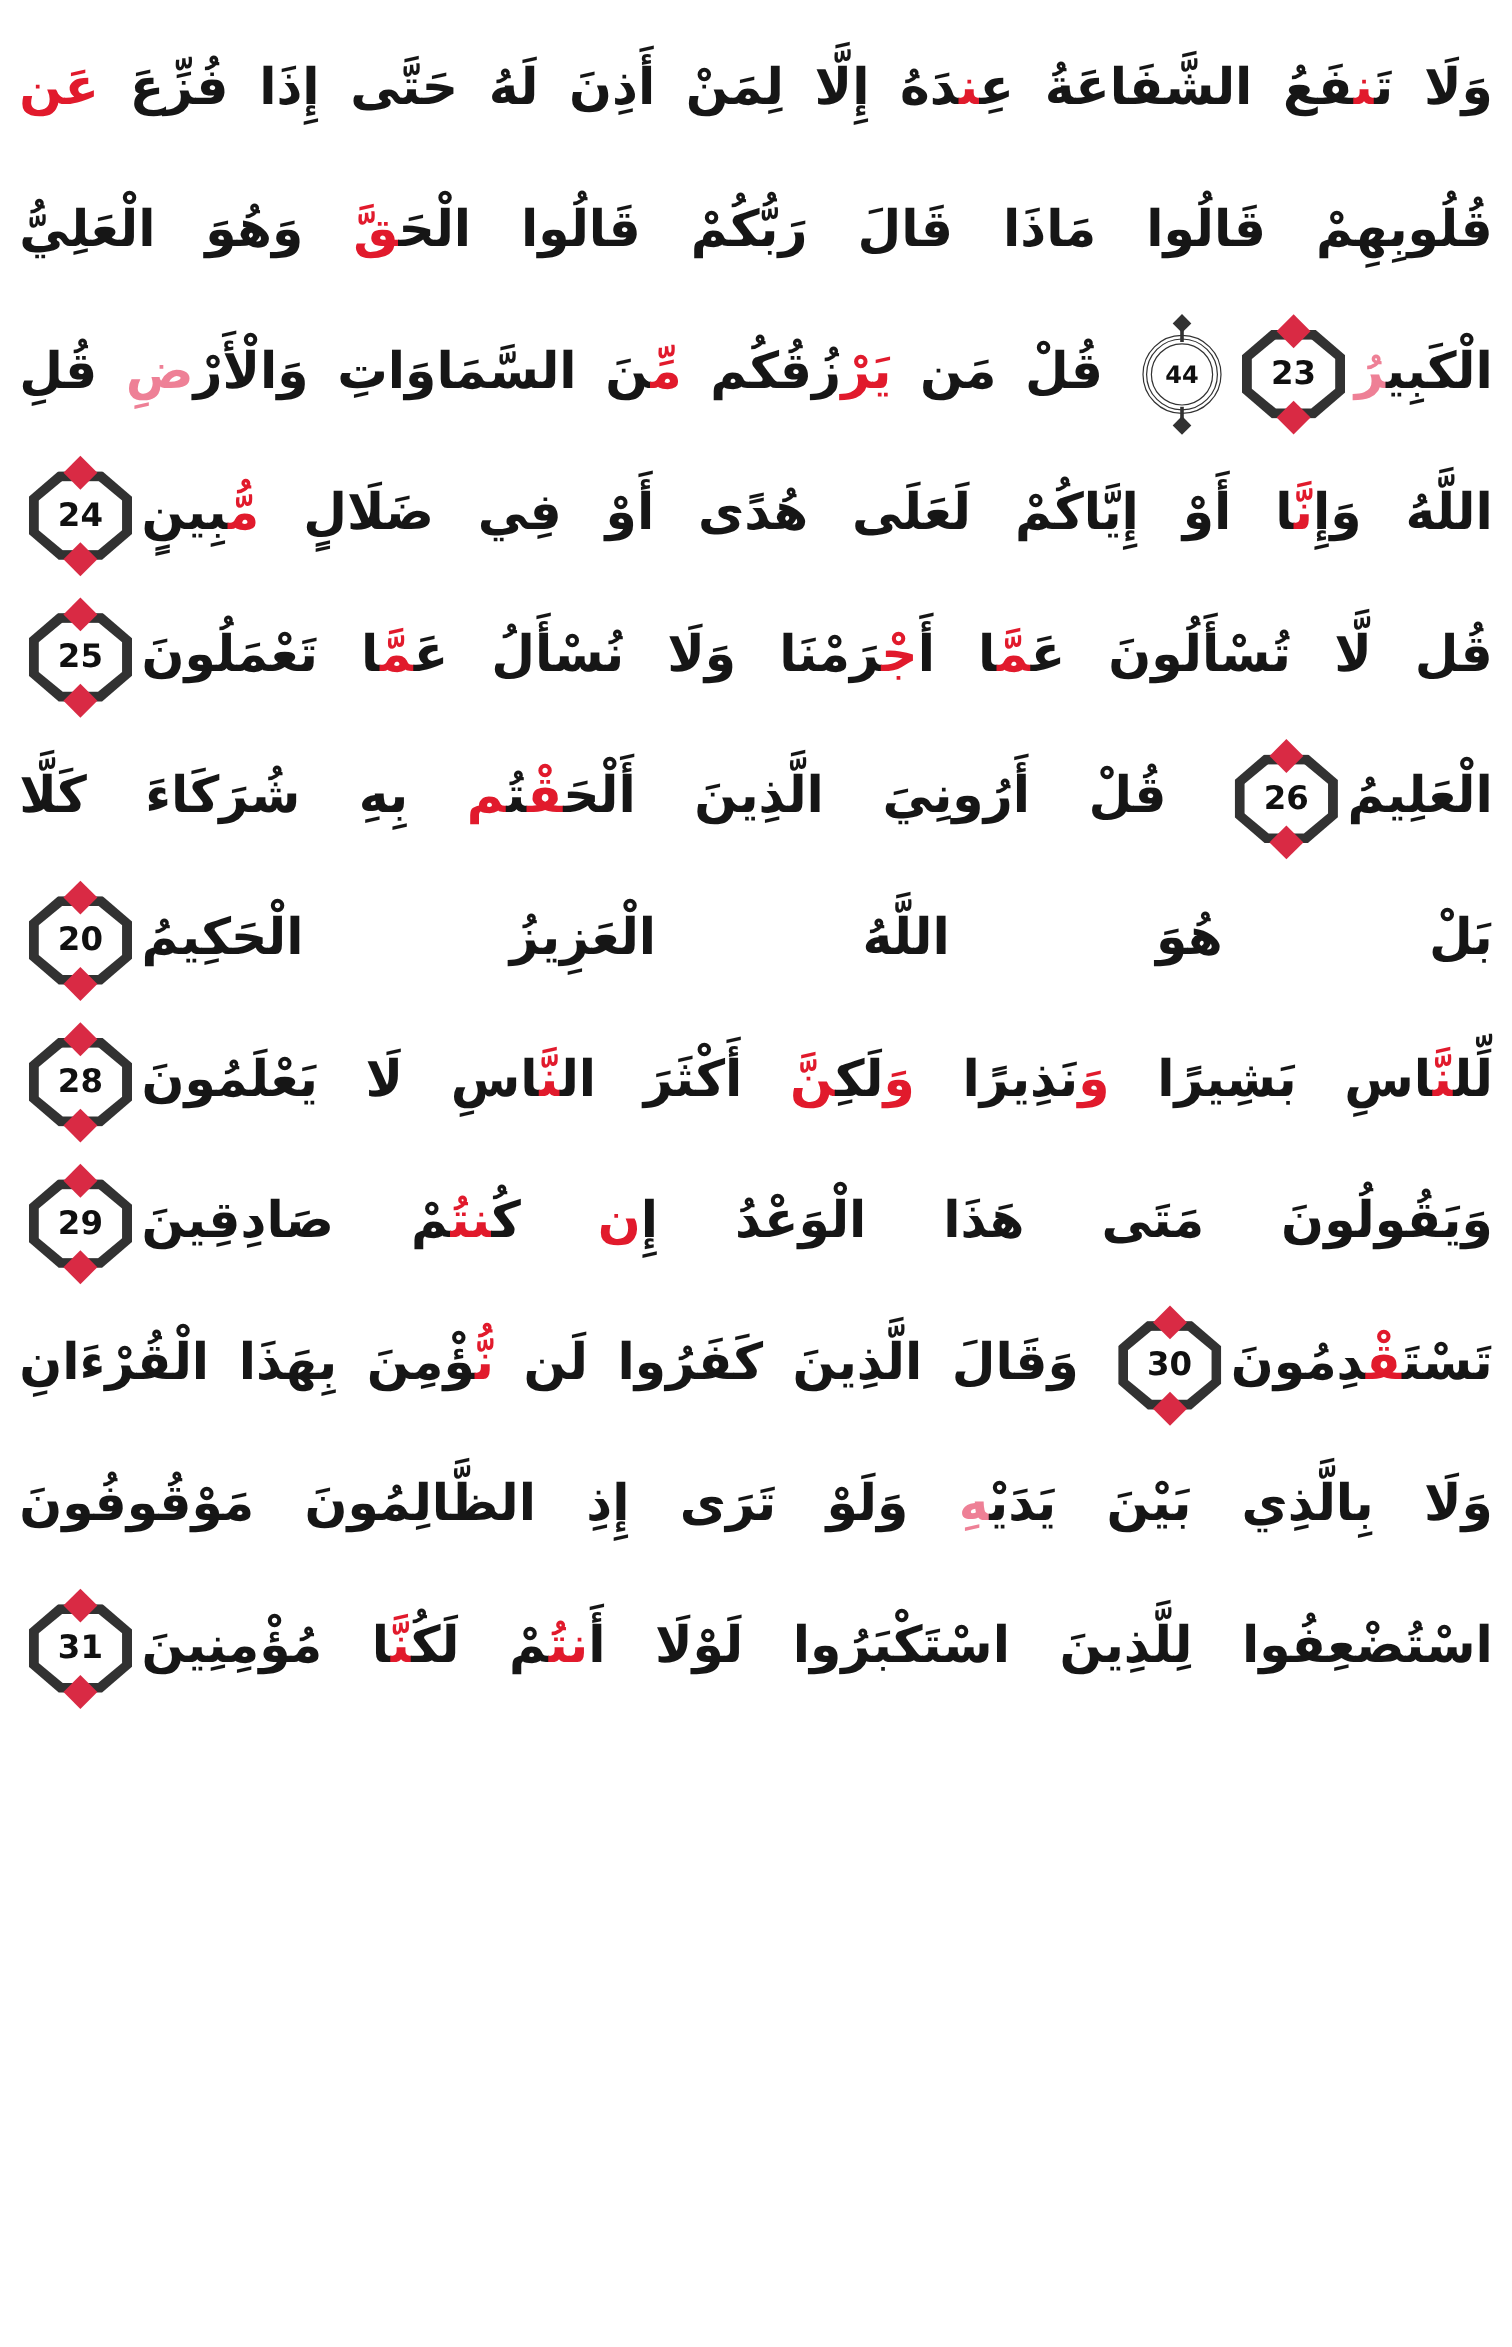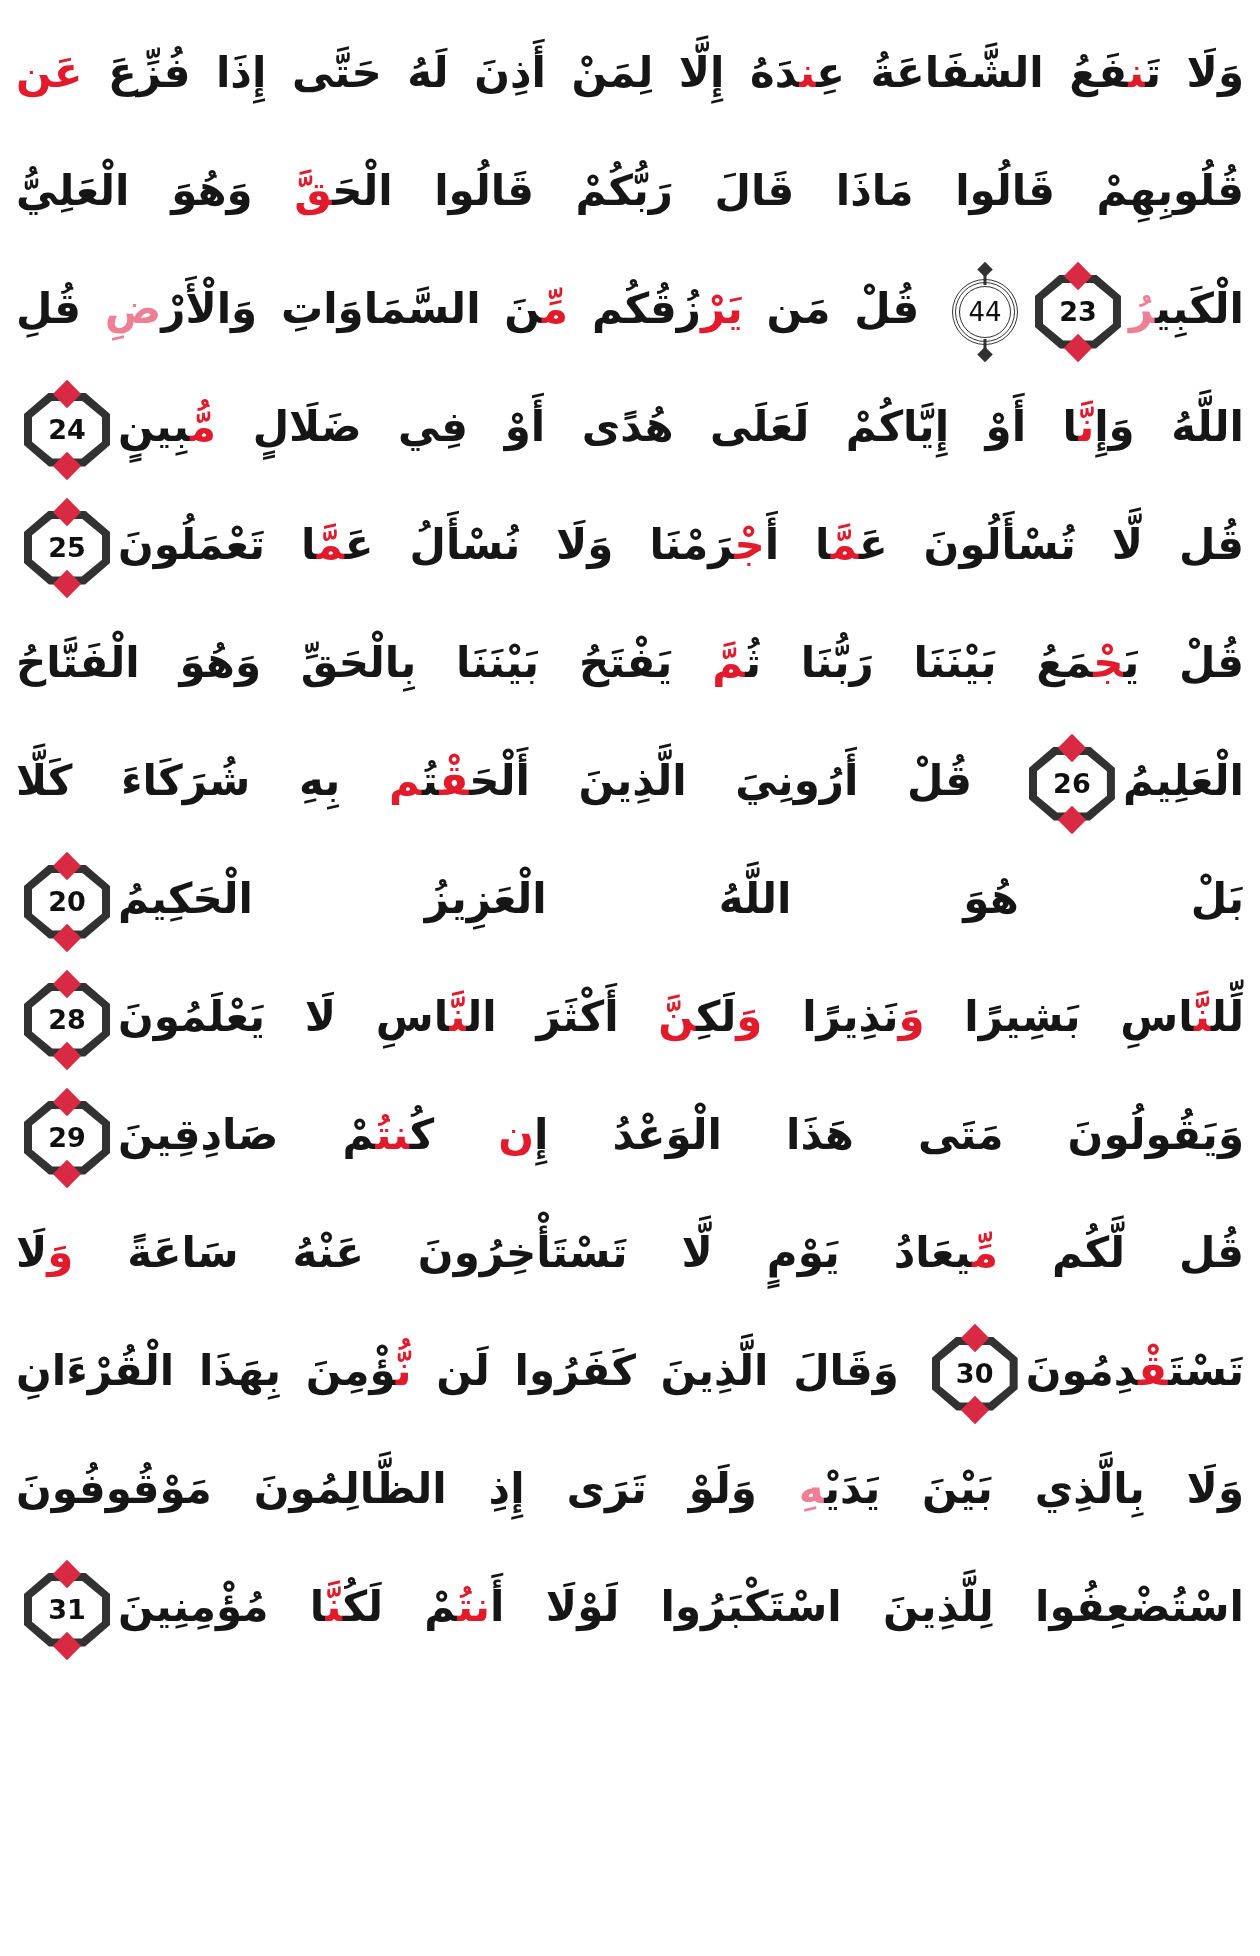--- a/index.html
+++ b/index.html
@@ -68,21 +68,21 @@
   .hizb .ring{
     position:absolute;left:50%;top:50%;transform:translate(-50%,-50%);
     width:58px;height:58px;border:4px double var(--med-border);border-radius:50%;
     background:#ffffff;box-shadow:0 0 0 2px #ffffff inset;
   }
   .hizb .ring::before{
     content:"";position:absolute;inset:3px;border:1px solid var(--med-border);border-radius:50%;
   }
   .hizb .num{
     position:absolute;left:50%;top:50%;transform:translate(-50%,-50%);
-    font-family:"DejaVu Sans",sans-serif;font-size:26px;font-weight:normal;color:#101010;
+    font-family:"DejaVu Sans",sans-serif;font-size:20px;font-weight:bold;color:#101010;
   }
   .hizb .fin{
     position:absolute;left:50%;transform:translateX(-50%) rotate(45deg);
     width:11px;height:11px;background:var(--med-border);
   }
   .hizb .fin.t{top:4px;}
   .hizb .fin.b{bottom:4px;}
   .hizb .stem{
     position:absolute;left:50%;transform:translateX(-50%);
     width:3px;height:12px;background:var(--med-border);
@@ -92,22 +92,20 @@
 </style>
 </head>
 <body>
 
 <div class="page">
     <div class="line" dir="rtl"><span class="seg black">وَلَا تَ</span><span class="seg red">ن</span><span class="seg black">فَعُ الشَّفَاعَةُ عِ</span><span class="seg red">ن</span><span class="seg black">دَهُ إِلَّا لِمَنْ أَذِنَ لَهُ حَتَّى إِذَا فُزِّعَ </span><span class="seg red">عَن</span></div>
     <div class="line" dir="rtl"><span class="seg black">قُلُوبِهِمْ قَالُوا مَاذَا قَالَ رَبُّكُمْ قَالُوا الْحَ</span><span class="seg red">قَّ</span><span class="seg black"> وَهُوَ الْعَلِيُّ</span></div>
     <div class="line" dir="rtl"><span class="seg black">الْكَبِي</span><span class="seg pink">رُ</span><span class="ayah"><span class="oct"></span><span class="oct-in"></span><span class="dia top"></span><span class="dia bot"></span><span class="num">23</span></span><span class="hizb"><span class="ring"></span><span class="fin t"></span><span class="fin b"></span><span class="stem t"></span><span class="stem b"></span><span class="num">44</span></span><span class="seg black"> قُلْ مَن </span><span class="seg red">يَرْ</span><span class="seg black">زُقُكُم </span><span class="seg red">مِّ</span><span class="seg black">نَ السَّمَاوَاتِ وَالْأَرْ</span><span class="seg pink">ضِ</span><span class="seg black"> قُلِ</span></div>
     <div class="line" dir="rtl"><span class="seg black">اللَّهُ وَإِ</span><span class="seg red">نَّ</span><span class="seg black">ا أَوْ إِيَّاكُمْ لَعَلَى هُدًى أَوْ فِي ضَلَالٍ </span><span class="seg red">مُّ</span><span class="seg black">بِينٍ</span><span class="ayah"><span class="oct"></span><span class="oct-in"></span><span class="dia top"></span><span class="dia bot"></span><span class="num">24</span></span></div>
     <div class="line" dir="rtl"><span class="seg black">قُل لَّا تُسْأَلُونَ عَ</span><span class="seg red">مَّ</span><span class="seg black">ا أَ</span><span class="seg red">جْ</span><span class="seg black">رَمْنَا وَلَا نُسْأَلُ عَ</span><span class="seg red">مَّ</span><span class="seg black">ا تَعْمَلُونَ</span><span class="ayah"><span class="oct"></span><span class="oct-in"></span><span class="dia top"></span><span class="dia bot"></span><span class="num">25</span></span></div>
-    <div class="line" dir="rtl"><span class="seg black">قُلْ يَ</span><span class="seg red">جْ</span><span class="seg black">مَعُ بَيْنَنَا رَبُّنَا ثُ</span><span class="seg red">مَّ</span><span class="seg black"> يَفْتَحُ بَيْنَنَا بِالْحَقِّ وَهُوَ الْفَتَّاحُ</span></div>
     <div class="line" dir="rtl"><span class="seg black">الْعَلِيمُ</span><span class="ayah"><span class="oct"></span><span class="oct-in"></span><span class="dia top"></span><span class="dia bot"></span><span class="num">26</span></span><span class="seg black"> قُلْ أَرُونِيَ الَّذِينَ أَلْحَ</span><span class="seg red">قْ</span><span class="seg black">تُ</span><span class="seg red">م</span><span class="seg black"> بِهِ شُرَكَاءَ كَلَّا</span></div>
     <div class="line" dir="rtl"><span class="seg black">بَلْ هُوَ اللَّهُ الْعَزِيزُ الْحَكِيمُ</span><span class="ayah"><span class="oct"></span><span class="oct-in"></span><span class="dia top"></span><span class="dia bot"></span><span class="num">20</span></span></div>
     <div class="line" dir="rtl"><span class="seg black">لِّل</span><span class="seg red">نَّ</span><span class="seg black">اسِ بَشِيرًا </span><span class="seg red">وَ</span><span class="seg black">نَذِيرًا </span><span class="seg red">وَ</span><span class="seg black">لَكِ</span><span class="seg red">نَّ</span><span class="seg black"> أَكْثَرَ ال</span><span class="seg red">نَّ</span><span class="seg black">اسِ لَا يَعْلَمُونَ</span><span class="ayah"><span class="oct"></span><span class="oct-in"></span><span class="dia top"></span><span class="dia bot"></span><span class="num">28</span></span></div>
     <div class="line" dir="rtl"><span class="seg black">وَيَقُولُونَ مَتَى هَذَا الْوَعْدُ إِ</span><span class="seg red">ن</span><span class="seg black"> كُ</span><span class="seg red">نتُ</span><span class="seg black">مْ صَادِقِينَ</span><span class="ayah"><span class="oct"></span><span class="oct-in"></span><span class="dia top"></span><span class="dia bot"></span><span class="num">29</span></span></div>
-    <div class="line" dir="rtl"><span class="seg black">قُل لَّكُم </span><span class="seg red">مِّ</span><span class="seg black">يعَادُ يَوْمٍ لَّا تَسْتَأْخِرُونَ عَنْهُ سَاعَةً </span><span class="seg red">وَ</span><span class="seg black">لَا</span></div>
     <div class="line" dir="rtl"><span class="seg black">تَسْتَ</span><span class="seg red">قْ</span><span class="seg black">دِمُونَ</span><span class="ayah"><span class="oct"></span><span class="oct-in"></span><span class="dia top"></span><span class="dia bot"></span><span class="num">30</span></span><span class="seg black"> وَقَالَ الَّذِينَ كَفَرُوا لَن </span><span class="seg red">نُّ</span><span class="seg black">ؤْمِنَ بِهَذَا الْقُرْءَانِ</span></div>
     <div class="line" dir="rtl"><span class="seg black">وَلَا بِالَّذِي بَيْنَ يَدَيْ</span><span class="seg pink">هِ</span><span class="seg black"> وَلَوْ تَرَى إِذِ الظَّالِمُونَ مَوْقُوفُونَ</span></div>
     <div class="line" dir="rtl"><span class="seg black">اسْتُضْعِفُوا لِلَّذِينَ اسْتَكْبَرُوا لَوْلَا أَ</span><span class="seg red">نتُ</span><span class="seg black">مْ لَكُ</span><span class="seg red">نَّ</span><span class="seg black">ا مُؤْمِنِينَ</span><span class="ayah"><span class="oct"></span><span class="oct-in"></span><span class="dia top"></span><span class="dia bot"></span><span class="num">31</span></span></div>
   </div>
 
 </body></html>

